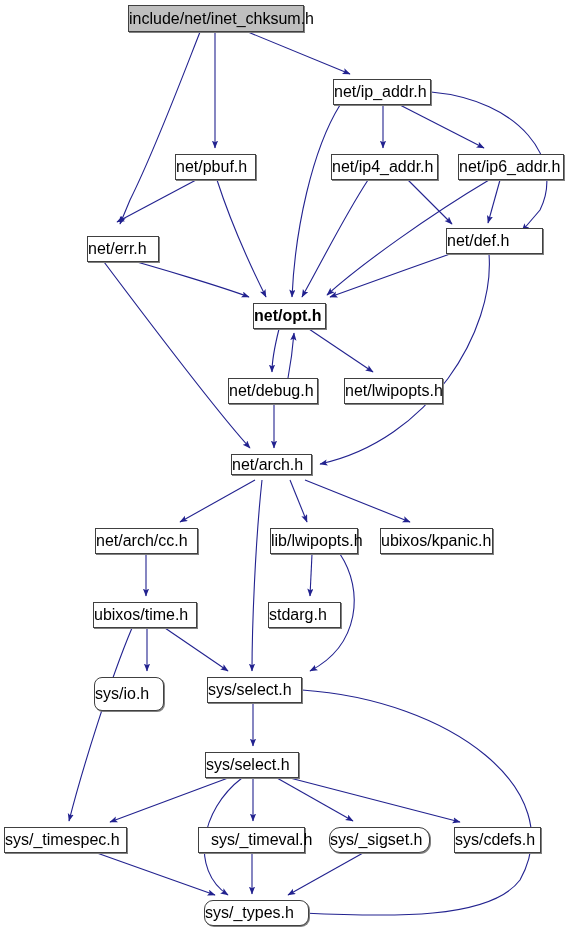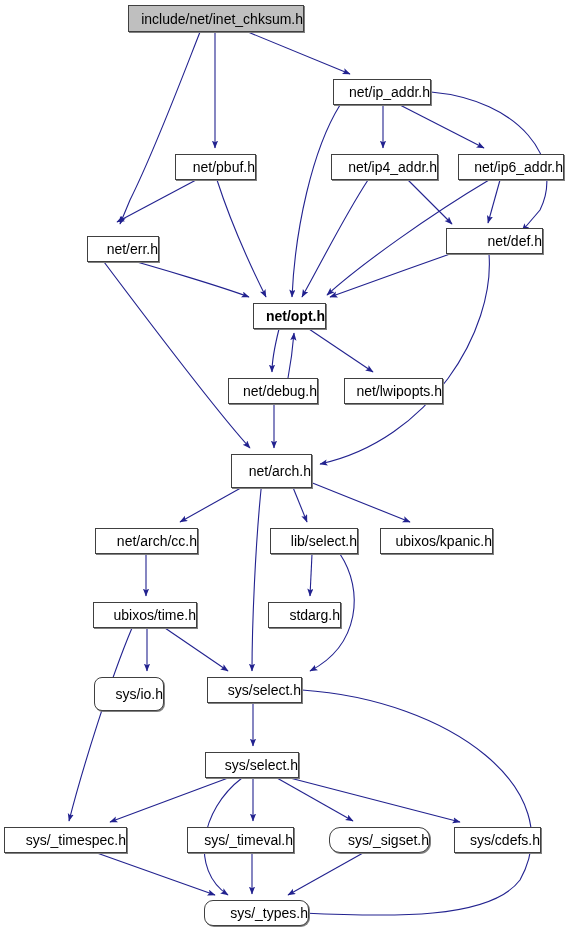--- a/index.html
+++ b/index.html
@@ -10,22 +10,22 @@
     font-family:"Liberation Sans","DejaVu Sans",sans-serif;
     overflow:hidden;
   }
   svg#edges{position:absolute;left:0;top:0;width:585px;height:933px;}
   .node{
     position:absolute;
     box-sizing:border-box;
     background:#ffffff;
     border:1px solid #404040;
     box-shadow:1px 1px 0 0 #808080;
-    display:flex;align-items:center;justify-content:flex-end;
-    font-size:14px;
+    display:flex;align-items:center;justify-content:flex-start;
+    font-size:16px;
     color:#000000;
     line-height:1;
     white-space:nowrap;
     letter-spacing:0px;
   }
   .node.root{
     background:#bfbfbf;
     border:1px solid #404040;
   }
   .edge{fill:none;stroke:#22228f;stroke-width:1.1px;}
@@ -82,21 +82,21 @@
         <path class="edge" d="M 242,778 C 200,810 190,870 228,895" marker-end="url(#ah)"></path>
         <path class="edge" d="M 97,853 L 215,895" marker-end="url(#ah)"></path>
         <path class="edge" d="M 252,853 L 252,894" marker-end="url(#ah)"></path>
         <path class="edge" d="M 363,853 L 288,895" marker-end="url(#ah)"></path>
       </g>
   </svg>
   <div id="node-layer">
       <div class="node root" style="left: 128px; top: 5px; width: 176px; height: 27px;">
         <span>include/net/inet_chksum.h</span>
       </div>
-      <div class="node" style="left: 333px; top: 79px; width: 98px; height: 26px; padding-left: 40px;">
+      <div class="node" style="left: 333px; top: 79px; width: 98px; height: 26px;">
         <span>net/ip_addr.h</span>
       </div>
       <div class="node" style="left: 175px; top: 154px; width: 81px; height: 26px;">
         <span>net/pbuf.h</span>
       </div>
       <div class="node" style="left: 331px; top: 154px; width: 107px; height: 26px;">
         <span>net/ip4_addr.h</span>
       </div>
       <div class="node" style="left: 458px; top: 154px; width: 106px; height: 26px;">
         <span>net/ip6_addr.h</span>
@@ -109,51 +109,51 @@
       </div>
       <div class="node" style="left: 253px; top: 303px; width: 73px; height: 26px; font-weight: bold;">
         <span>net/opt.h</span>
       </div>
       <div class="node" style="left: 228px; top: 378px; width: 90px; height: 26px;">
         <span>net/debug.h</span>
       </div>
       <div class="node" style="left: 344px; top: 378px; width: 99px; height: 26px;">
         <span>net/lwipopts.h</span>
       </div>
-      <div class="node" style="left: 231px; top: 454px; width: 81px; height: 34px; padding-left: 9px;">
+      <div class="node" style="left: 231px; top: 454px; width: 81px; height: 21px;">
         <span>net/arch.h</span>
       </div>
       <div class="node" style="left: 95px; top: 528px; width: 103px; height: 26px;">
         <span>net/arch/cc.h</span>
       </div>
       <div class="node" style="left: 270px; top: 528px; width: 88px; height: 26px;">
-        <span>lib/select.h</span>
+        <span>lib/lwipopts.h</span>
       </div>
       <div class="node" style="left: 380px; top: 528px; width: 113px; height: 26px;">
         <span>ubixos/kpanic.h</span>
       </div>
       <div class="node" style="left: 93px; top: 602px; width: 104px; height: 26px;">
         <span>ubixos/time.h</span>
       </div>
-      <div class="node" style="left: 268px; top: 602px; width: 73px; height: 26px; padding-left: 23px;">
+      <div class="node" style="left: 268px; top: 602px; width: 73px; height: 26px;">
         <span>stdarg.h</span>
       </div>
       <div class="node" style="left: 94px; top: 677px; width: 70px; height: 34px; border-radius: 8px;">
         <span>sys/io.h</span>
       </div>
       <div class="node" style="left: 207px; top: 677px; width: 95px; height: 26px;">
         <span>sys/select.h</span>
       </div>
       <div class="node" style="left: 205px; top: 752px; width: 94px; height: 26px;">
         <span>sys/select.h</span>
       </div>
       <div class="node" style="left: 4px; top: 827px; width: 123px; height: 26px;">
         <span>sys/_timespec.h</span>
       </div>
-      <div class="node" style="left: 187px; top: 827px; width: 107px; height: 26px;">
+      <div class="node" style="left: 198px; top: 827px; width: 107px; height: 26px; padding-left: 12px;">
         <span>sys/_timeval.h</span>
       </div>
       <div class="node" style="left: 329px; top: 827px; width: 101px; height: 26px; border-radius: 11px;">
         <span>sys/_sigset.h</span>
       </div>
       <div class="node" style="left: 454px; top: 827px; width: 87px; height: 26px;">
         <span>sys/cdefs.h</span>
       </div>
       <div class="node" style="left: 204px; top: 900px; width: 105px; height: 26px; border-radius: 9px;">
         <span>sys/_types.h</span>

